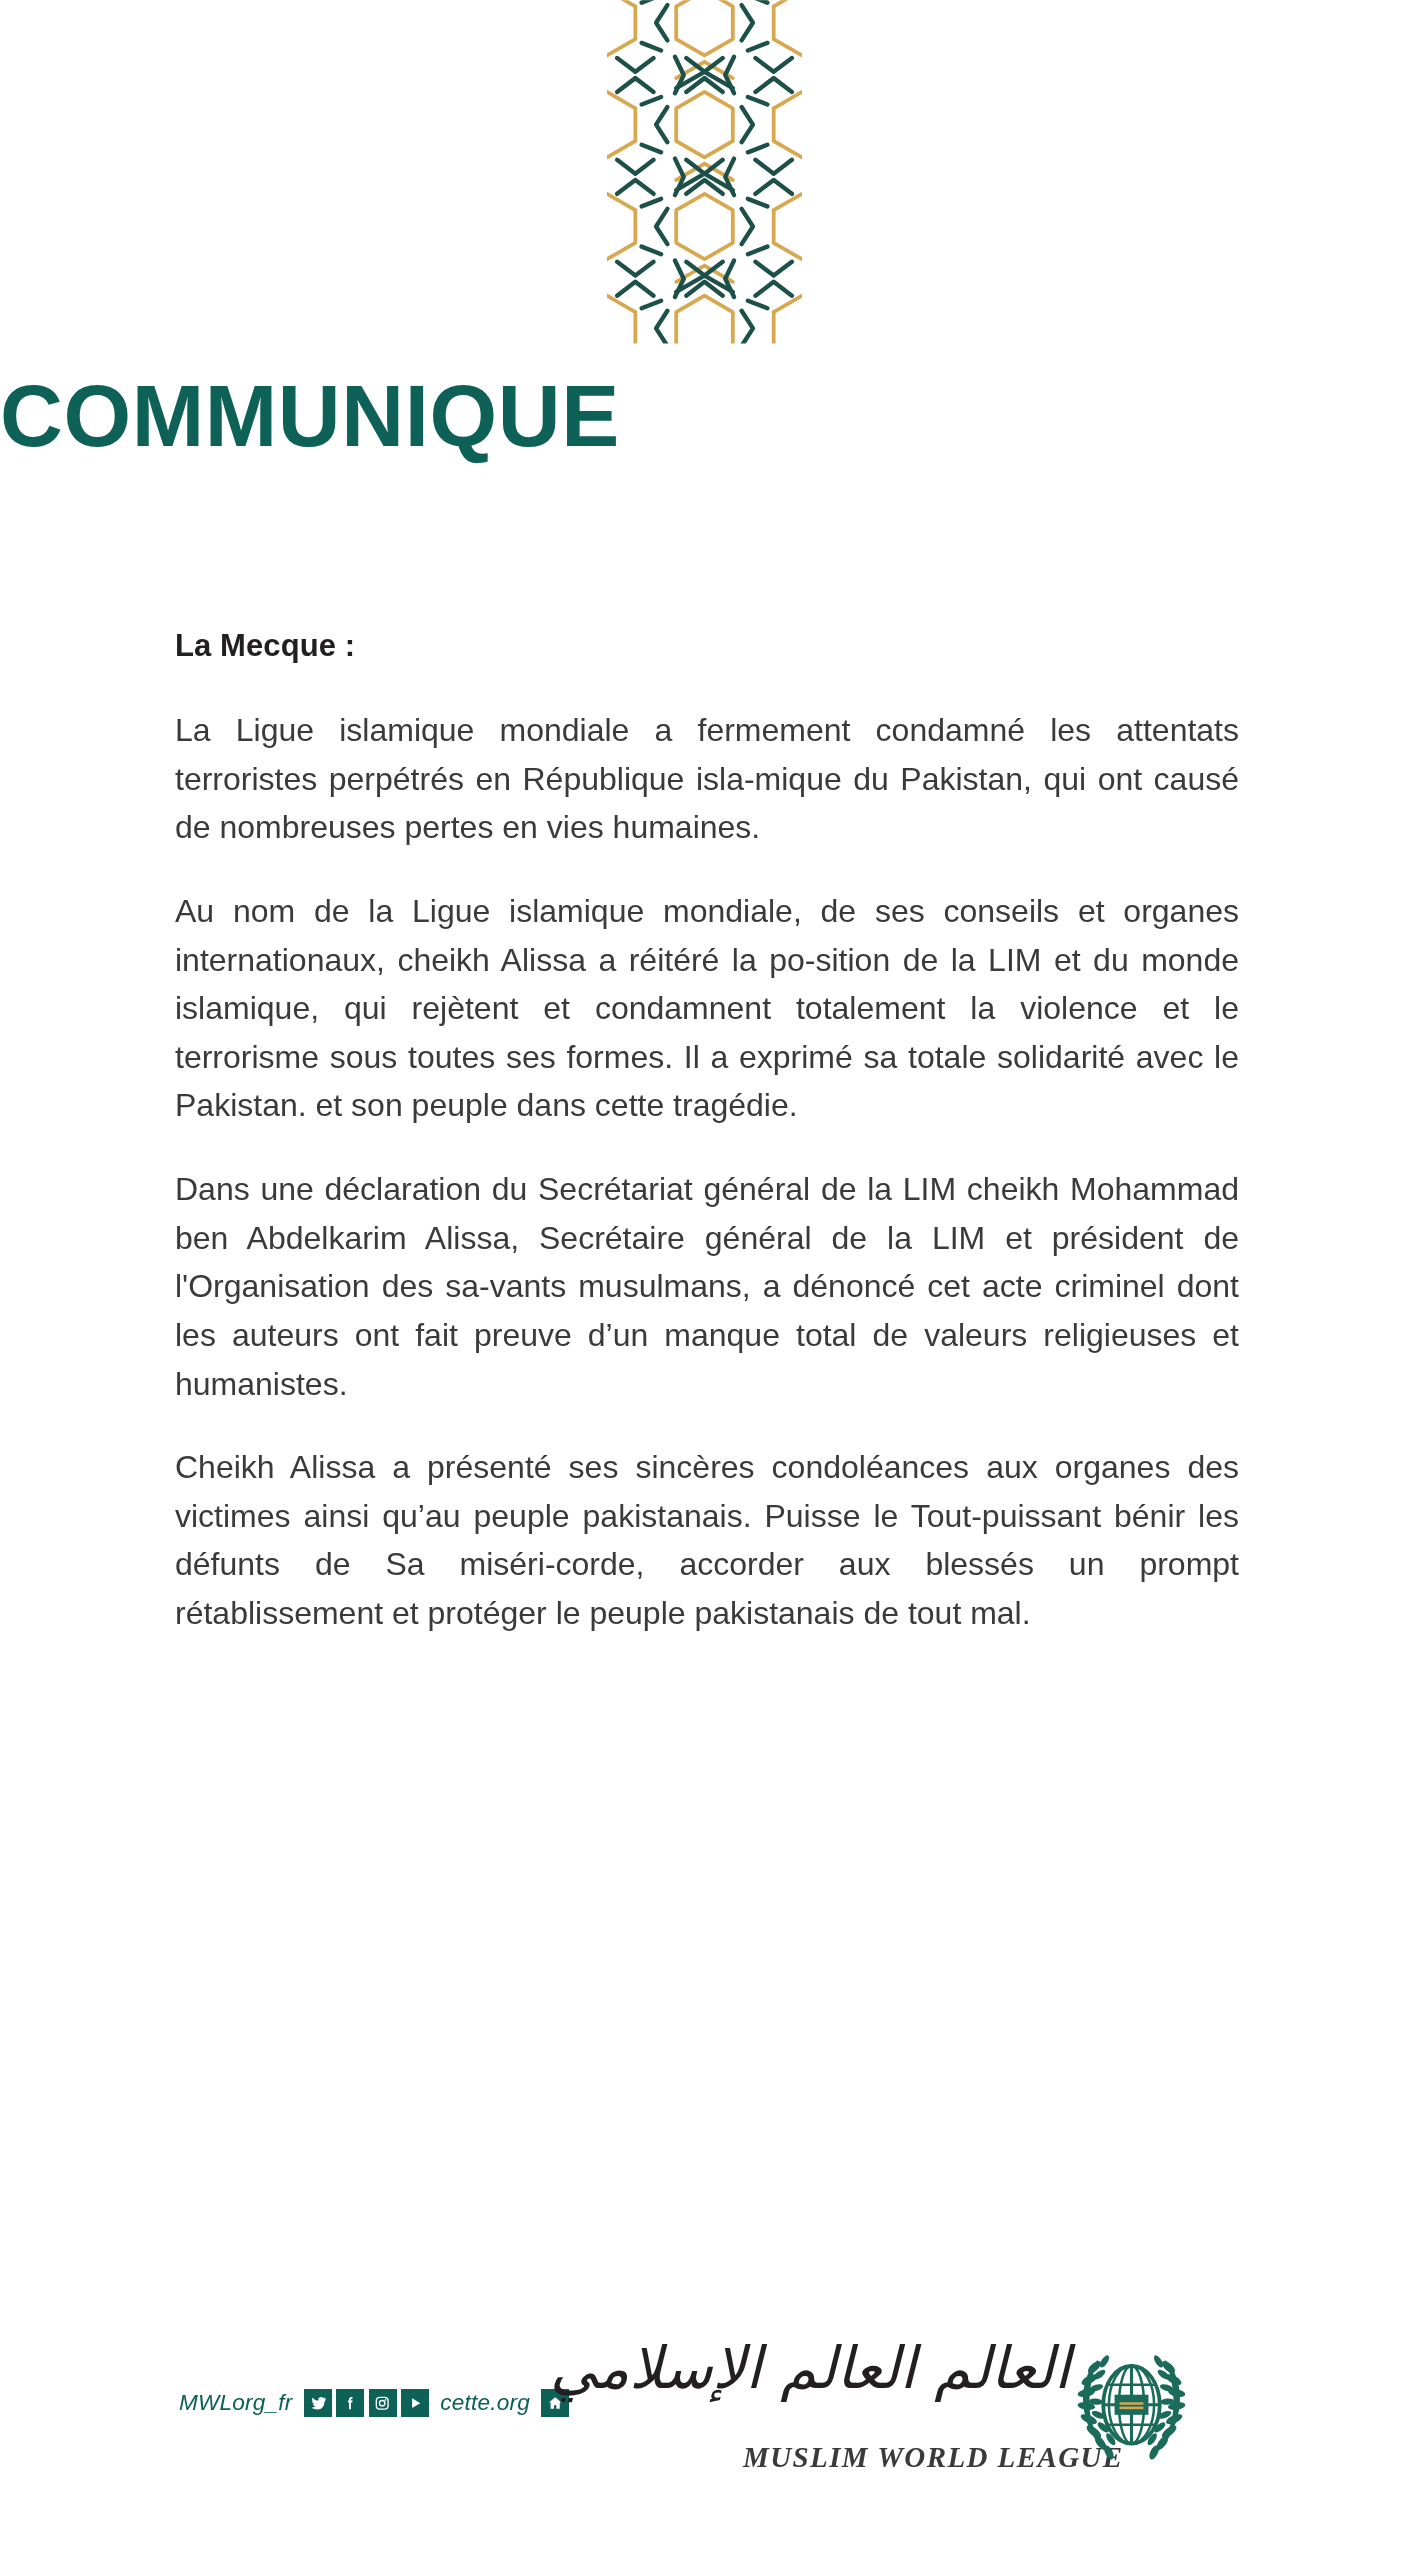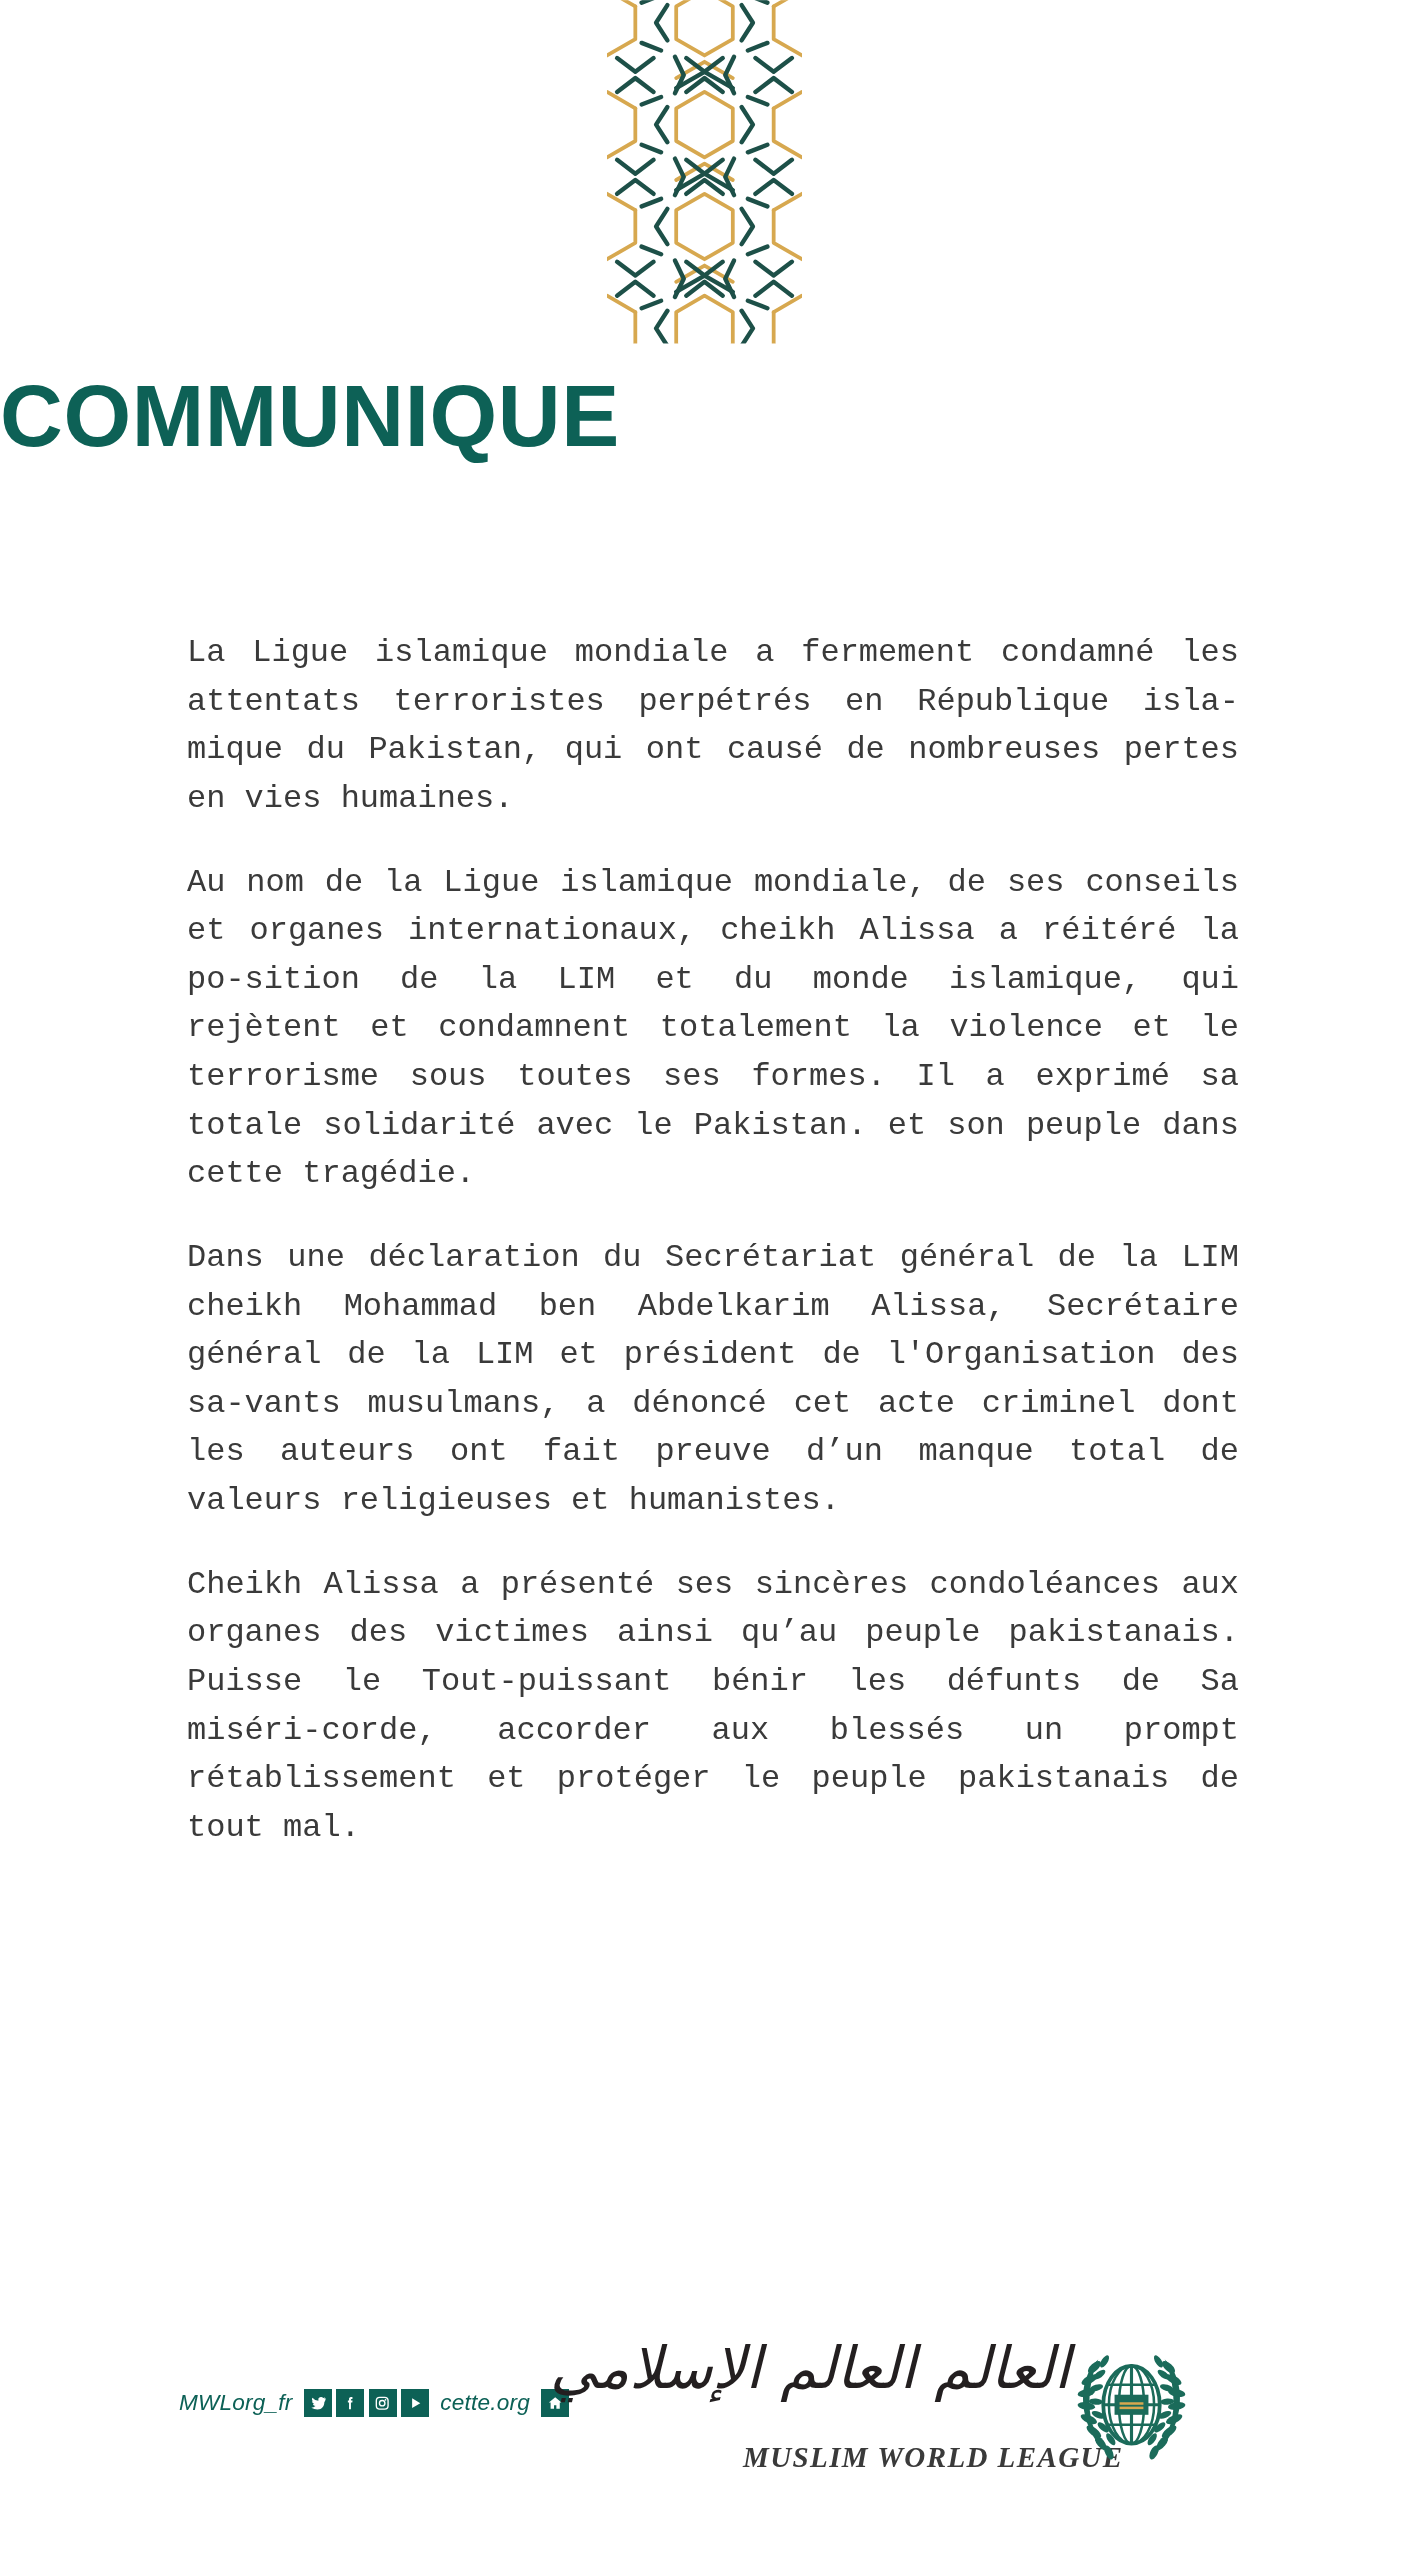--- a/index.html
+++ b/index.html
@@ -62,25 +62,24 @@
     line-height: 1.1;
     margin: 0 0 43px 0;
     letter-spacing: 0.1px;
   }
   p.para {
     color: #3a3a3a;
     font-size: 32px;
     line-height: 1.52;
     text-align: justify;
     text-justify: inter-word;
-    margin: 0 0 35px 12px;
+    margin: 0 0 35px 0;
     letter-spacing: 0px;
     -webkit-hyphens: manual;
     hyphens: manual;
-    font-family: Liberation Mono, monospace;
   }
   p.para:last-child { margin-bottom: 0; }
 
   
   #footer {
     position: absolute;
     left: 4px;
     top: 2321px;
     width: 1348px;
     height: 189px;
@@ -215,20 +214,21 @@
     </g>
 
     <rect x="0" y="0" width="310" height="40" fill="#ffffff"></rect>
     <rect x="0" y="586" width="310" height="24" fill="#ffffff"></rect>
   </svg>
 </div>
 
 <div id="page-title">COMMUNIQUE</div>
 
 <div id="body-block">
+  <div id="dateline">La Mecque :</div>
   <p class="para">La Ligue islamique  mondiale a fermement condamné les attentats terroristes perpétrés en République isla-mique du Pakistan, qui ont causé de nombreuses pertes en vies humaines.</p>
   <p class="para">Au nom de la Ligue islamique mondiale, de ses conseils et organes internationaux, cheikh  Alissa a réitéré la po-sition de la LIM et du monde islamique, qui rejètent et condamnent totalement la violence et le terrorisme sous toutes ses formes. Il a exprimé sa totale solidarité avec le Pakistan. et son peuple dans cette tragédie.</p>
   <p class="para">Dans une déclaration du Secrétariat général de la LIM cheikh Mohammad ben Abdelkarim Alissa, Secrétaire général de la LIM et président de l'Organisation des sa-vants musulmans, a dénoncé cet acte criminel dont les auteurs ont fait preuve d’un manque total de valeurs religieuses et humanistes.</p>
   <p class="para">Cheikh Alissa a présenté ses sincères condoléances aux organes des victimes ainsi qu’au peuple pakistanais. Puisse le Tout-puissant bénir les défunts de Sa miséri-corde, accorder aux blessés un prompt rétablissement et protéger le peuple pakistanais de tout mal.</p>
 </div>
 
 <div id="footer">
 
   <div id="social-row">
     <span class="handle-text">MWLorg_fr</span>

